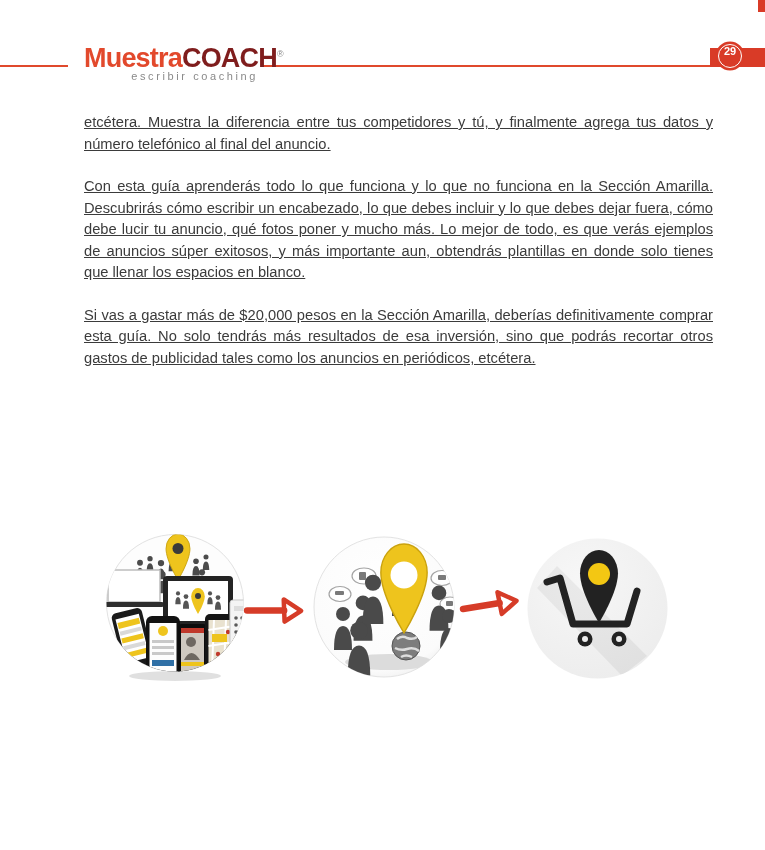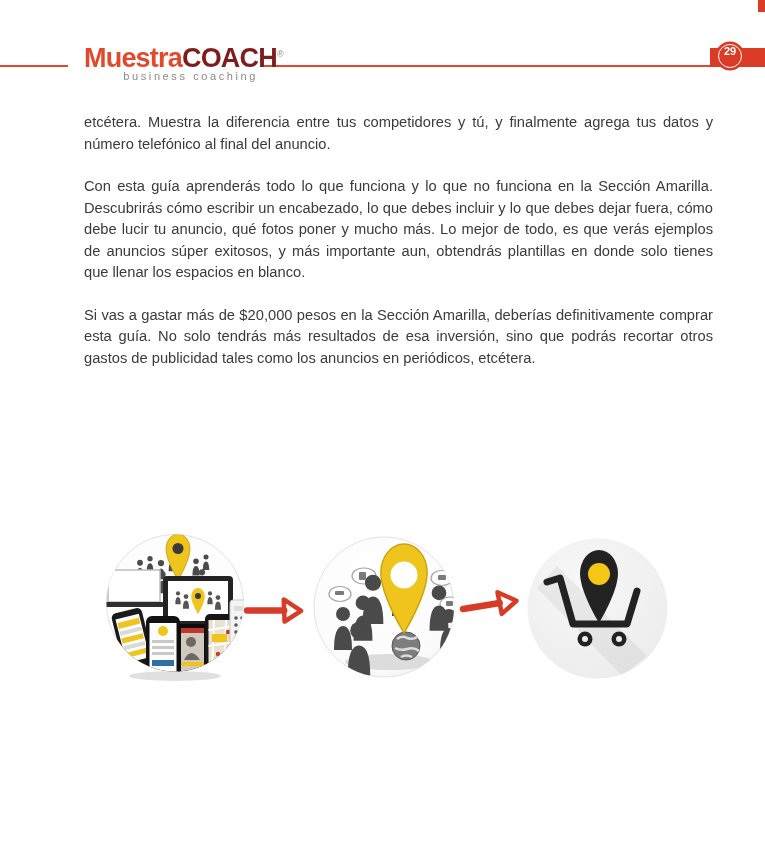--- a/index.html
+++ b/index.html
@@ -30,41 +30,41 @@
     box-shadow:0 0 0 2.5px #d93b27;
     display:flex; align-items:flex-start; justify-content:center;
     color:#ffffff; font-size:11px; font-weight:700;margin-left:24px;
   }
 
   
   .content {
     position:absolute; left:84px; top:112px; width:629px;
     color:#3b3b3b; font-size:14.7px; line-height:21.5px; text-align:justify;
   }
-  .content p { margin-bottom:21px; }
+  .content p { margin-bottom:21px;text-decoration:underline; }
 
   
   .figure { position:absolute; left:0; top:533px; width:765px; height:170px; }
   .fig-circle { position:absolute; }
   .fig-arrow  { position:absolute; }
 </style>
 </head>
 <body>
 
 <div class="page">
 
   <div class="corner-tab"></div>
   <div class="rule rule-left"></div>
   <div class="rule rule-right"></div>
 
   <div class="logo">
     <div class="logo-main">
       <span class="logo-action">Muestra</span><span class="logo-coach">COACH</span><span class="logo-reg">®</span>
     </div>
-    <div class="logo-tagline">business coaching</div>
+    <div class="logo-tagline">escribir coaching</div>
   </div>
 
   <div class="badge-band"></div>
   <div class="badge-circle">
     <span>29</span>
   </div>
 
   <div class="content">
     <p>etcétera. Muestra la diferencia entre tus competidores y tú, y finalmente agrega tus datos y número telefónico al final del anuncio.</p>
     <p>Con esta guía aprenderás todo lo que funciona y lo que no funciona en la Sección Amarilla. Descubrirás cómo escribir un encabezado, lo que debes incluir y lo que debes dejar fuera, cómo debe lucir tu anuncio, qué fotos poner y mucho más. Lo mejor de todo, es que verás ejemplos de anuncios súper exitosos, y más importante aun, obtendrás plantillas en donde solo tienes que llenar los espacios en blanco.</p>

